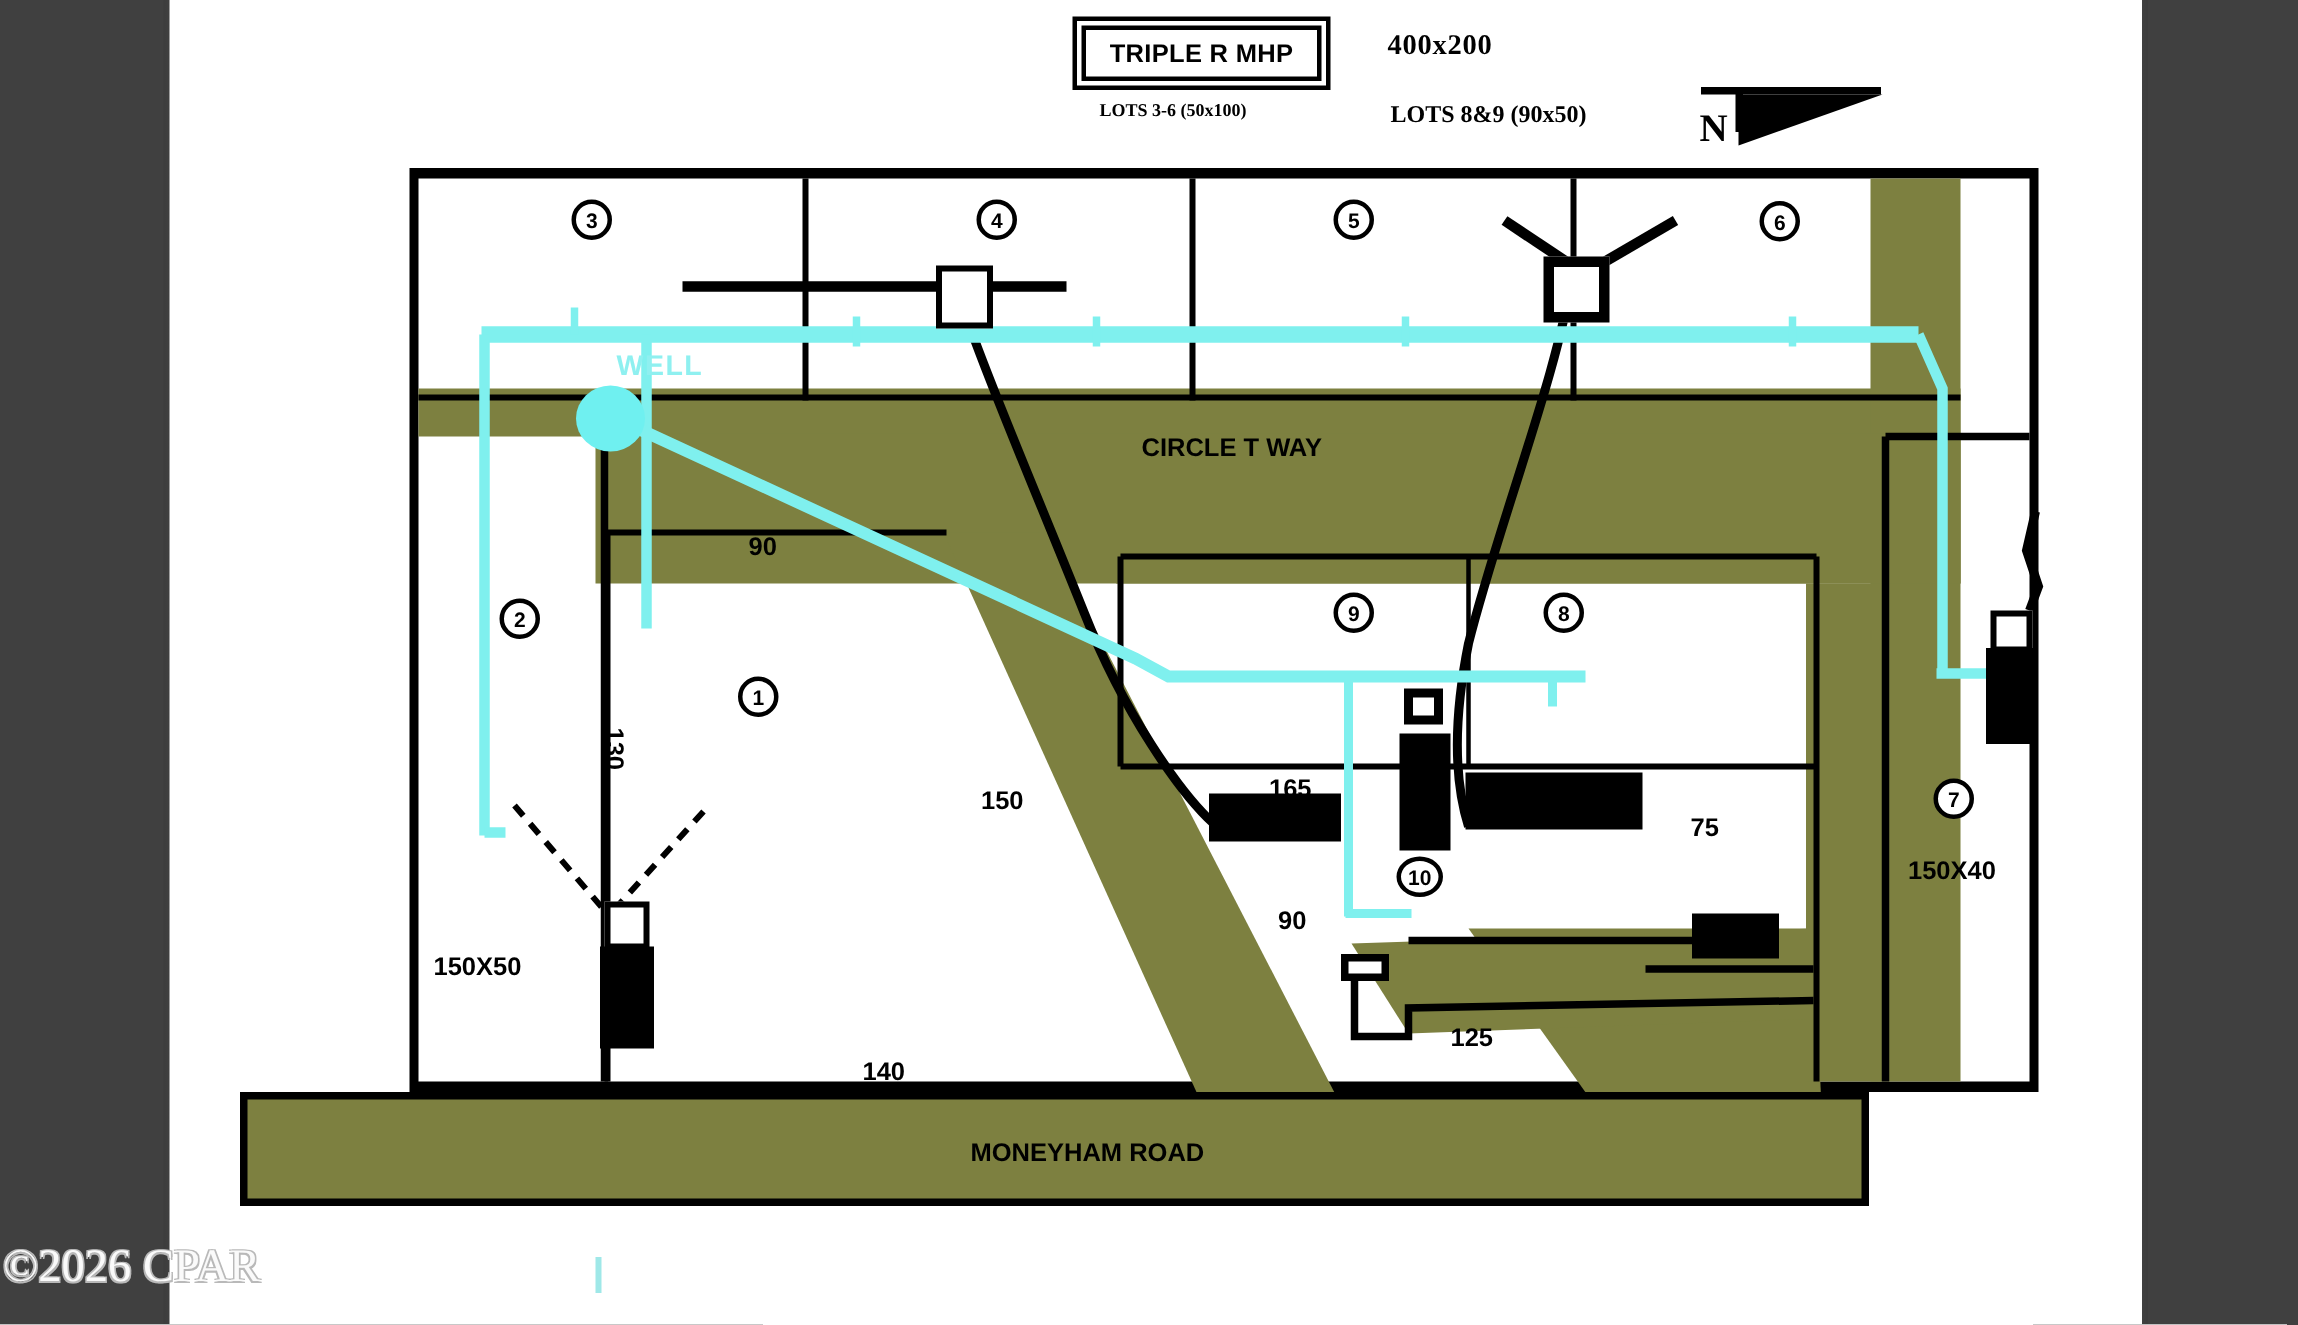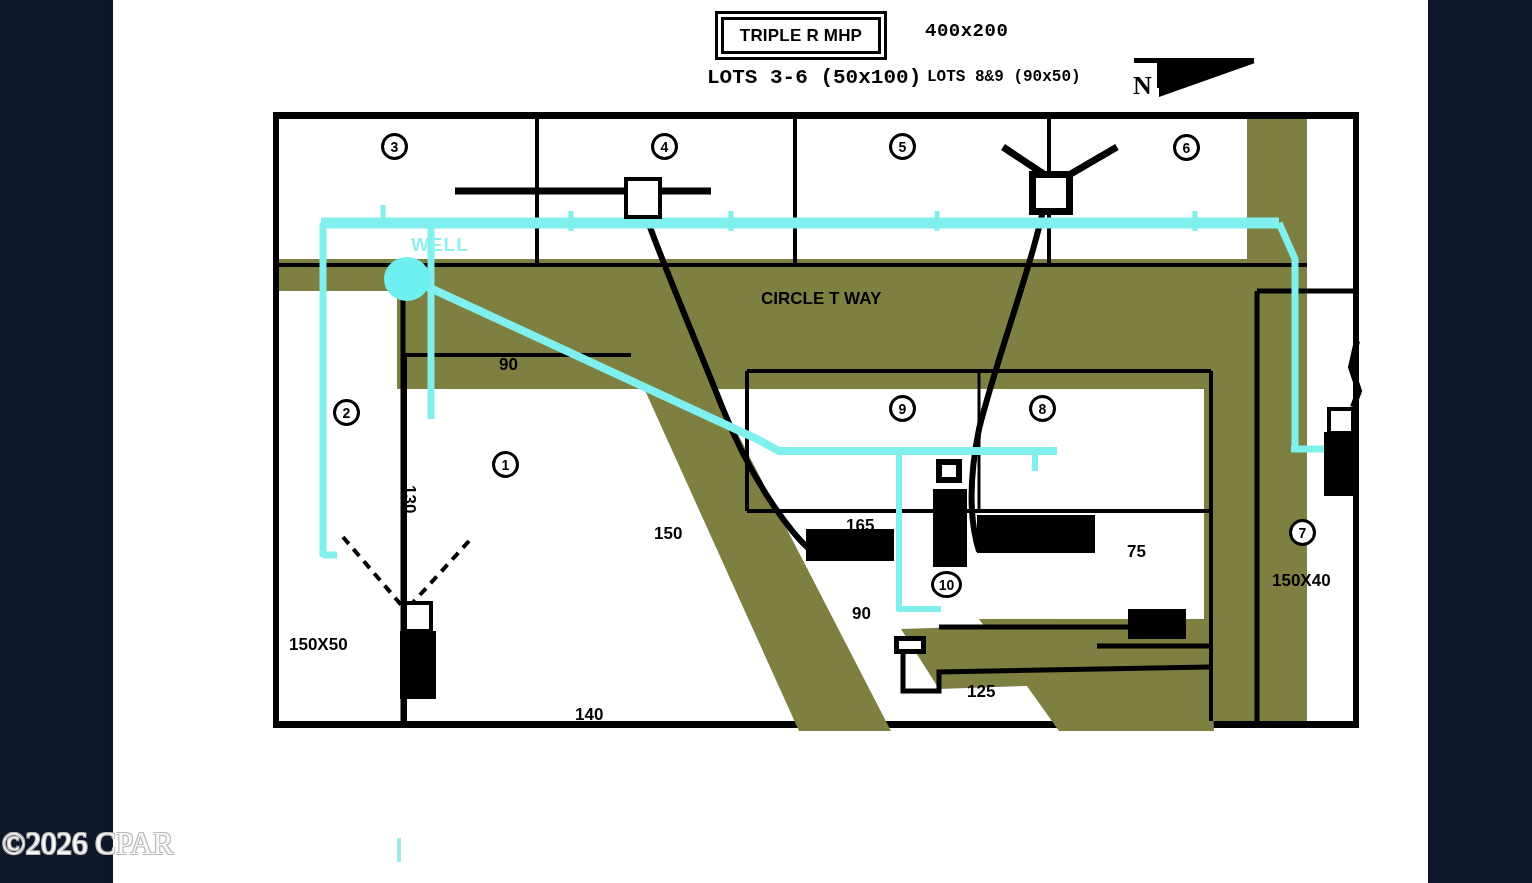--- a/index.html
+++ b/index.html
@@ -6,21 +6,21 @@
   * { box-sizing: border-box; }
   html, body {
     margin: 0; padding: 0;
     background: #e8e8e8;
     font-family: "Liberation Sans", sans-serif;
   }
   #root {
     position: relative;
     width: 1532px;
     height: 883px;
-    background: #0f172a;
+    background: #404040;
     overflow: hidden;
   }
   
   #page {
     position: absolute;
     left: 113px; top: 0;
     width: 1315px; height: 883px;
     background: #ffffff;
     box-shadow: 0 0 0 0 rgba(0,0,0,0);
   }
@@ -48,25 +48,25 @@
     display:flex; align-items:center; justify-content:center;
   }
   .title-box span{
     font-weight:bold; font-size:17px; color:#000;
     letter-spacing:.2px; white-space:nowrap;
     font-family:"Liberation Sans", sans-serif;
   }
   .hdr {
     position:absolute;
     font-weight:bold; color:#000;
-    font-family:Liberation Mono, monospace;
+    font-family:Liberation Serif, serif;
     white-space:nowrap;
   }
   #hdr-dims { left:812px; top:20px; font-size:19px; letter-spacing:.5px; }
-  #hdr-lots-a { left:594px; top:66px; font-size:21px; }
+  #hdr-lots-a { left:620px; top:66px; font-size:12px; }
   #hdr-lots-b { left:814px; top:68px; font-size:16px; }
 
   
   #north { position:absolute; left:1016px; top:53px; width:130px; height:48px; }
   #north .n-letter{
     position:absolute; left:4px; top:18px;
     font-size:26px; font-weight:bold; color:#000;
     font-family:"Liberation Serif", serif;
   }
 
@@ -335,18 +335,21 @@
         <div class="dim" style="left:296px; top:586px;text-align:center;">140</div>
         <div class="dim" style="left:567px; top:397px;">165</div>
         <div class="dim" style="left:573px; top:485px;">90</div>
         <div class="dim" style="left:848px; top:423px;">75</div>
         <div class="dim" style="left:688px; top:563px;">125</div>
         <div class="dim" style="left:993px; top:452px;">150X40</div>
 
       </div>
     </div>
 
+    <div id="moneyham" style="left:47px; top:728px;">
+      <div class="roadlabel">MONEYHAM ROAD</div>
+    </div>
 
     <div id="stray-mark"></div>
   </div>
 
   <div id="copyright">©2026 CPAR</div>
 </div>
 
 </body></html>

